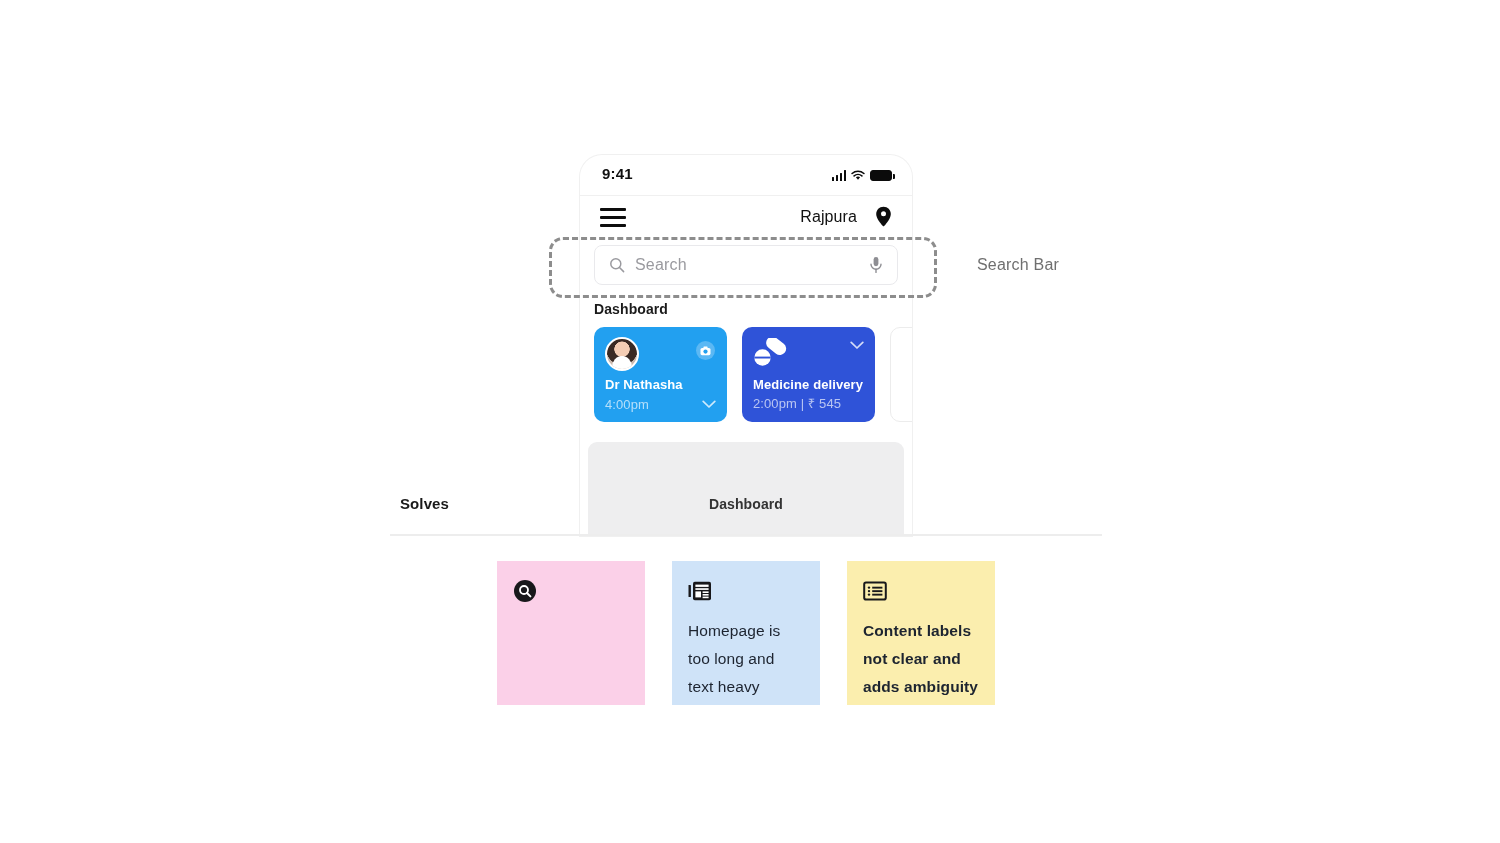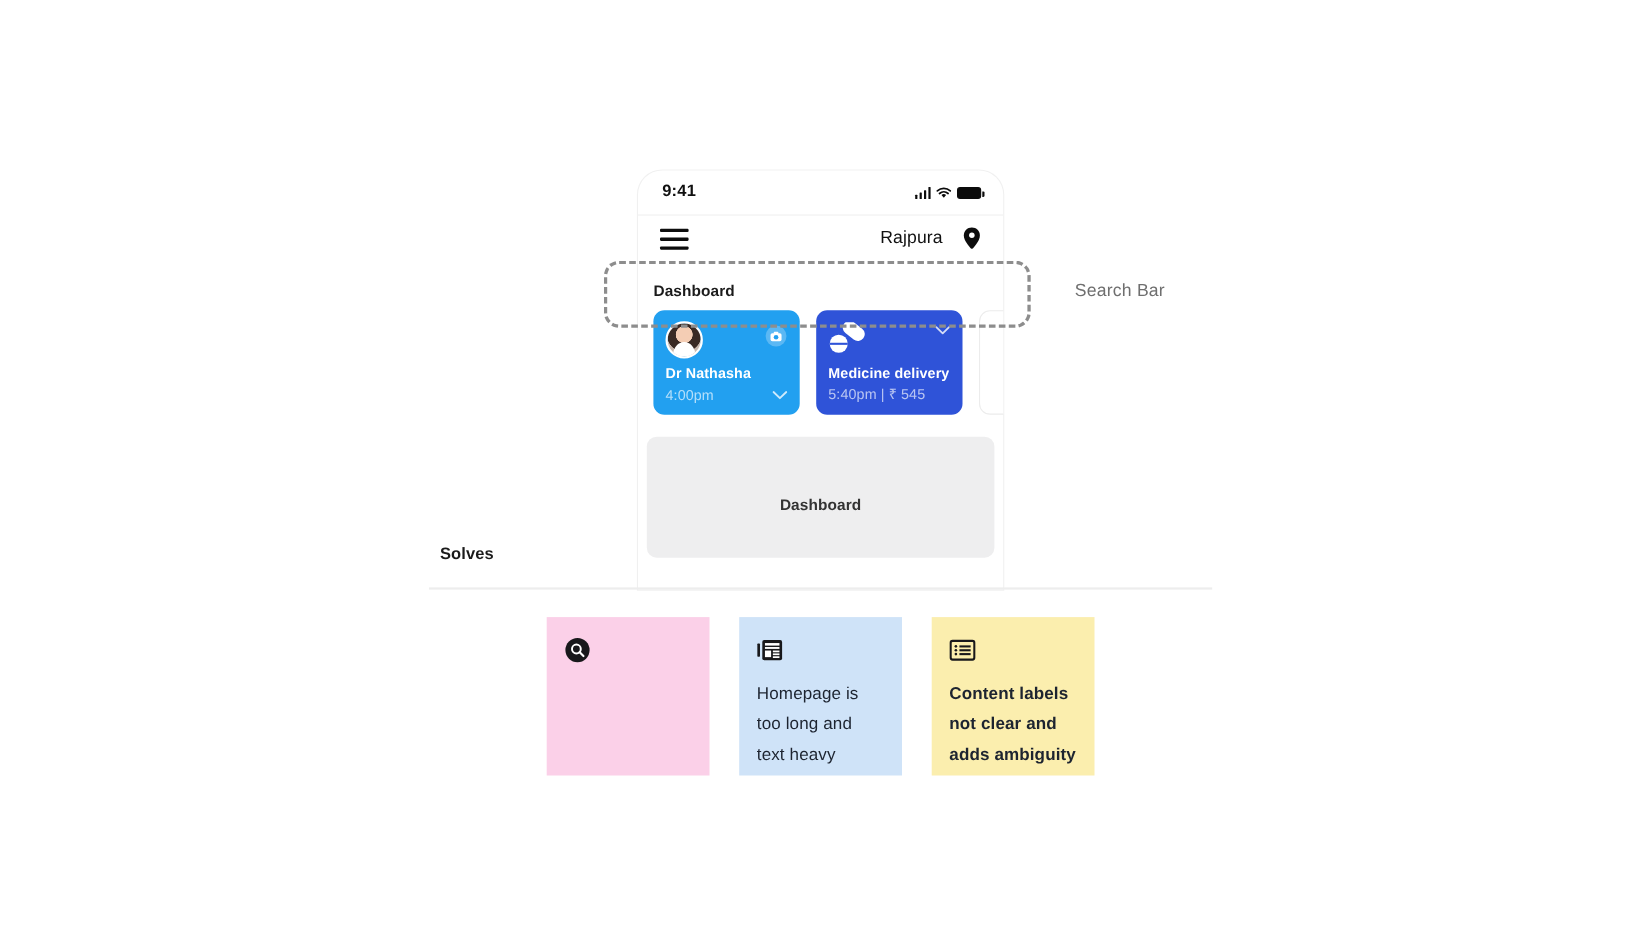--- a/index.html
+++ b/index.html
@@ -332,20 +332,34 @@
     </div>
     <div id="location-group">
       <span id="location-label">Rajpura</span>
       <svg width="17" height="21" viewBox="0 0 17 21">
         <path d="M8.5 0.8 C4.3 0.8 1.2 4 1.2 8 c0 5.2 6.3 11.6 6.6 11.9 a1 1 0 0 0 1.4 0 C9.5 19.6 15.8 13.2 15.8 8 C15.8 4 12.7 0.8 8.5 0.8 Z" fill="#0d0d0d"></path>
         <circle cx="8.5" cy="7.8" r="2.5" fill="#ffffff"></circle>
       </svg>
     </div>
   </div>
 
+  <div id="search-row">
+    <div id="search-field">
+      <svg width="16" height="16" viewBox="0 0 16 16">
+        <circle cx="6.8" cy="6.8" r="5" stroke="#9a9a9f" stroke-width="1.5" fill="none"></circle>
+        <line x1="10.5" y1="10.5" x2="14.6" y2="14.6" stroke="#9a9a9f" stroke-width="1.5" stroke-linecap="round"></line>
+      </svg>
+      <span id="search-placeholder">Search</span>
+      <svg width="14" height="18" viewBox="0 0 14 18">
+        <rect x="4.6" y="1" width="4.8" height="9.2" rx="2.4" fill="#8e8e93"></rect>
+        <path d="M2 8.2 a5 5 0 0 0 10 0" stroke="#8e8e93" stroke-width="1.4" fill="none" stroke-linecap="round"></path>
+        <line x1="7" y1="13.2" x2="7" y2="16.4" stroke="#8e8e93" stroke-width="1.4" stroke-linecap="round"></line>
+      </svg>
+    </div>
+  </div>
 
   <div id="dash-heading">Dashboard</div>
 
   <div id="card-rail">
 
     <div class="rail-card blue">
       <div id="doctor-avatar"></div>
       <div id="camera-badge">
         <svg width="11" height="10" viewBox="0 0 11 10">
           <rect x="0.5" y="2" width="10" height="7.2" rx="1.6" fill="#ffffff"></rect>
@@ -360,21 +374,21 @@
       </svg>
     </div>
 
     <div class="rail-card indigo">
       <svg id="pill-icon" viewBox="0 0 36 30">
         <rect x="12" y="1.5" width="22" height="12.5" rx="6.25" fill="#ffffff" transform="rotate(38 23 8)"></rect>
         <circle cx="9.5" cy="19.5" r="8.2" fill="#ffffff"></circle>
         <rect x="1.3" y="18.6" width="16.4" height="1.9" fill="#2f53d8"></rect>
       </svg>
       <div class="card-title">Medicine delivery</div>
-      <div class="card-sub">5:40pm  |  ₹ 545</div>
+      <div class="card-sub">2:00pm  |  ₹ 545</div>
       <svg class="card-chev-tr" width="14" height="9" viewBox="0 0 14 9">
         <path d="M1.2 1.4 L7 7 L12.8 1.4" stroke="rgba(255,255,255,0.8)" stroke-width="1.7" fill="none" stroke-linecap="round" stroke-linejoin="round"></path>
       </svg>
     </div>
 
     <div class="rail-card ghost"></div>
   </div>
 
   <div id="gray-panel">
     <div id="gray-panel-label">Dashboard</div>

